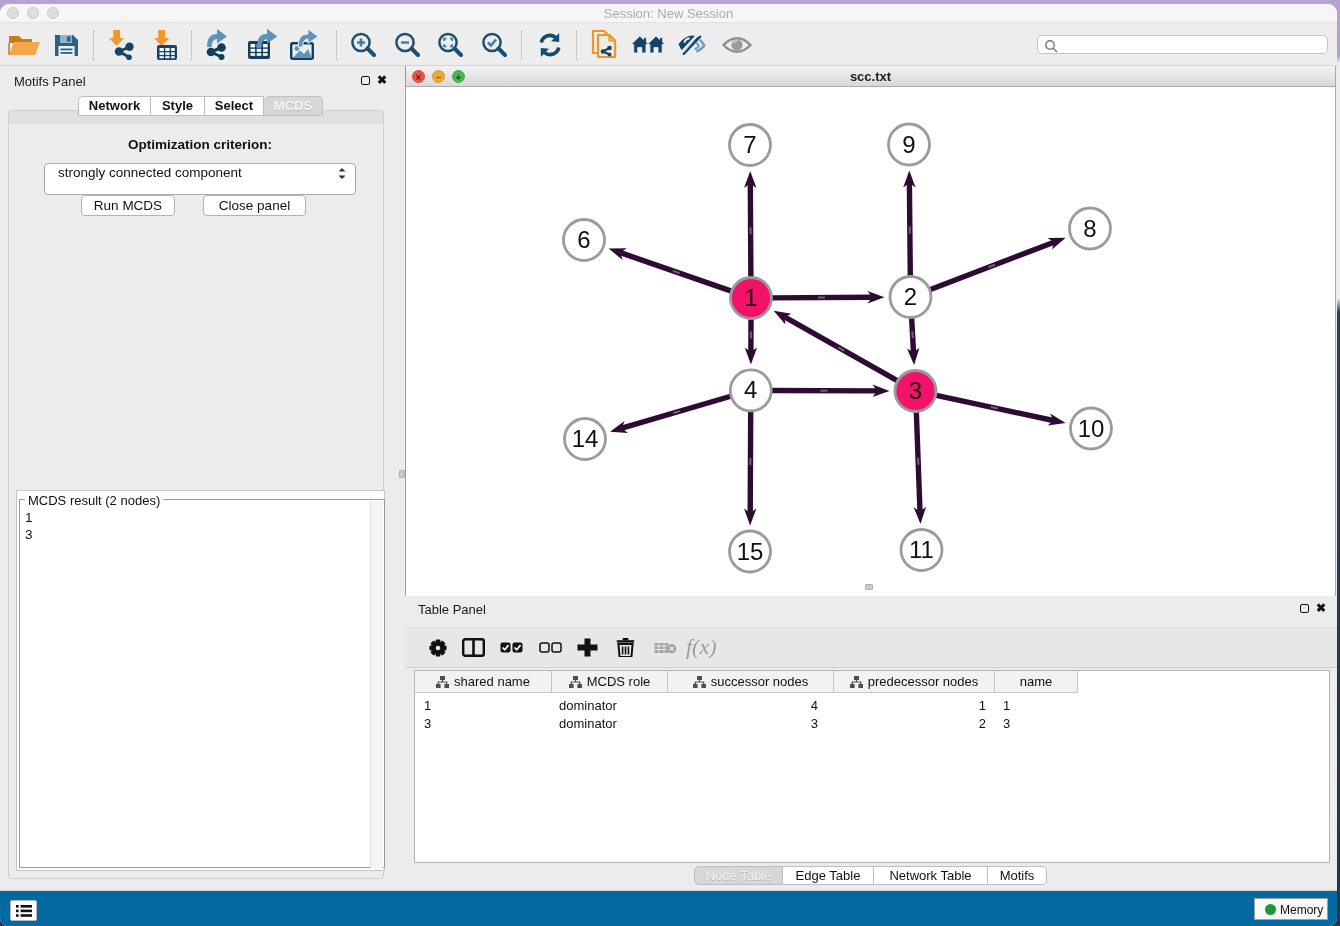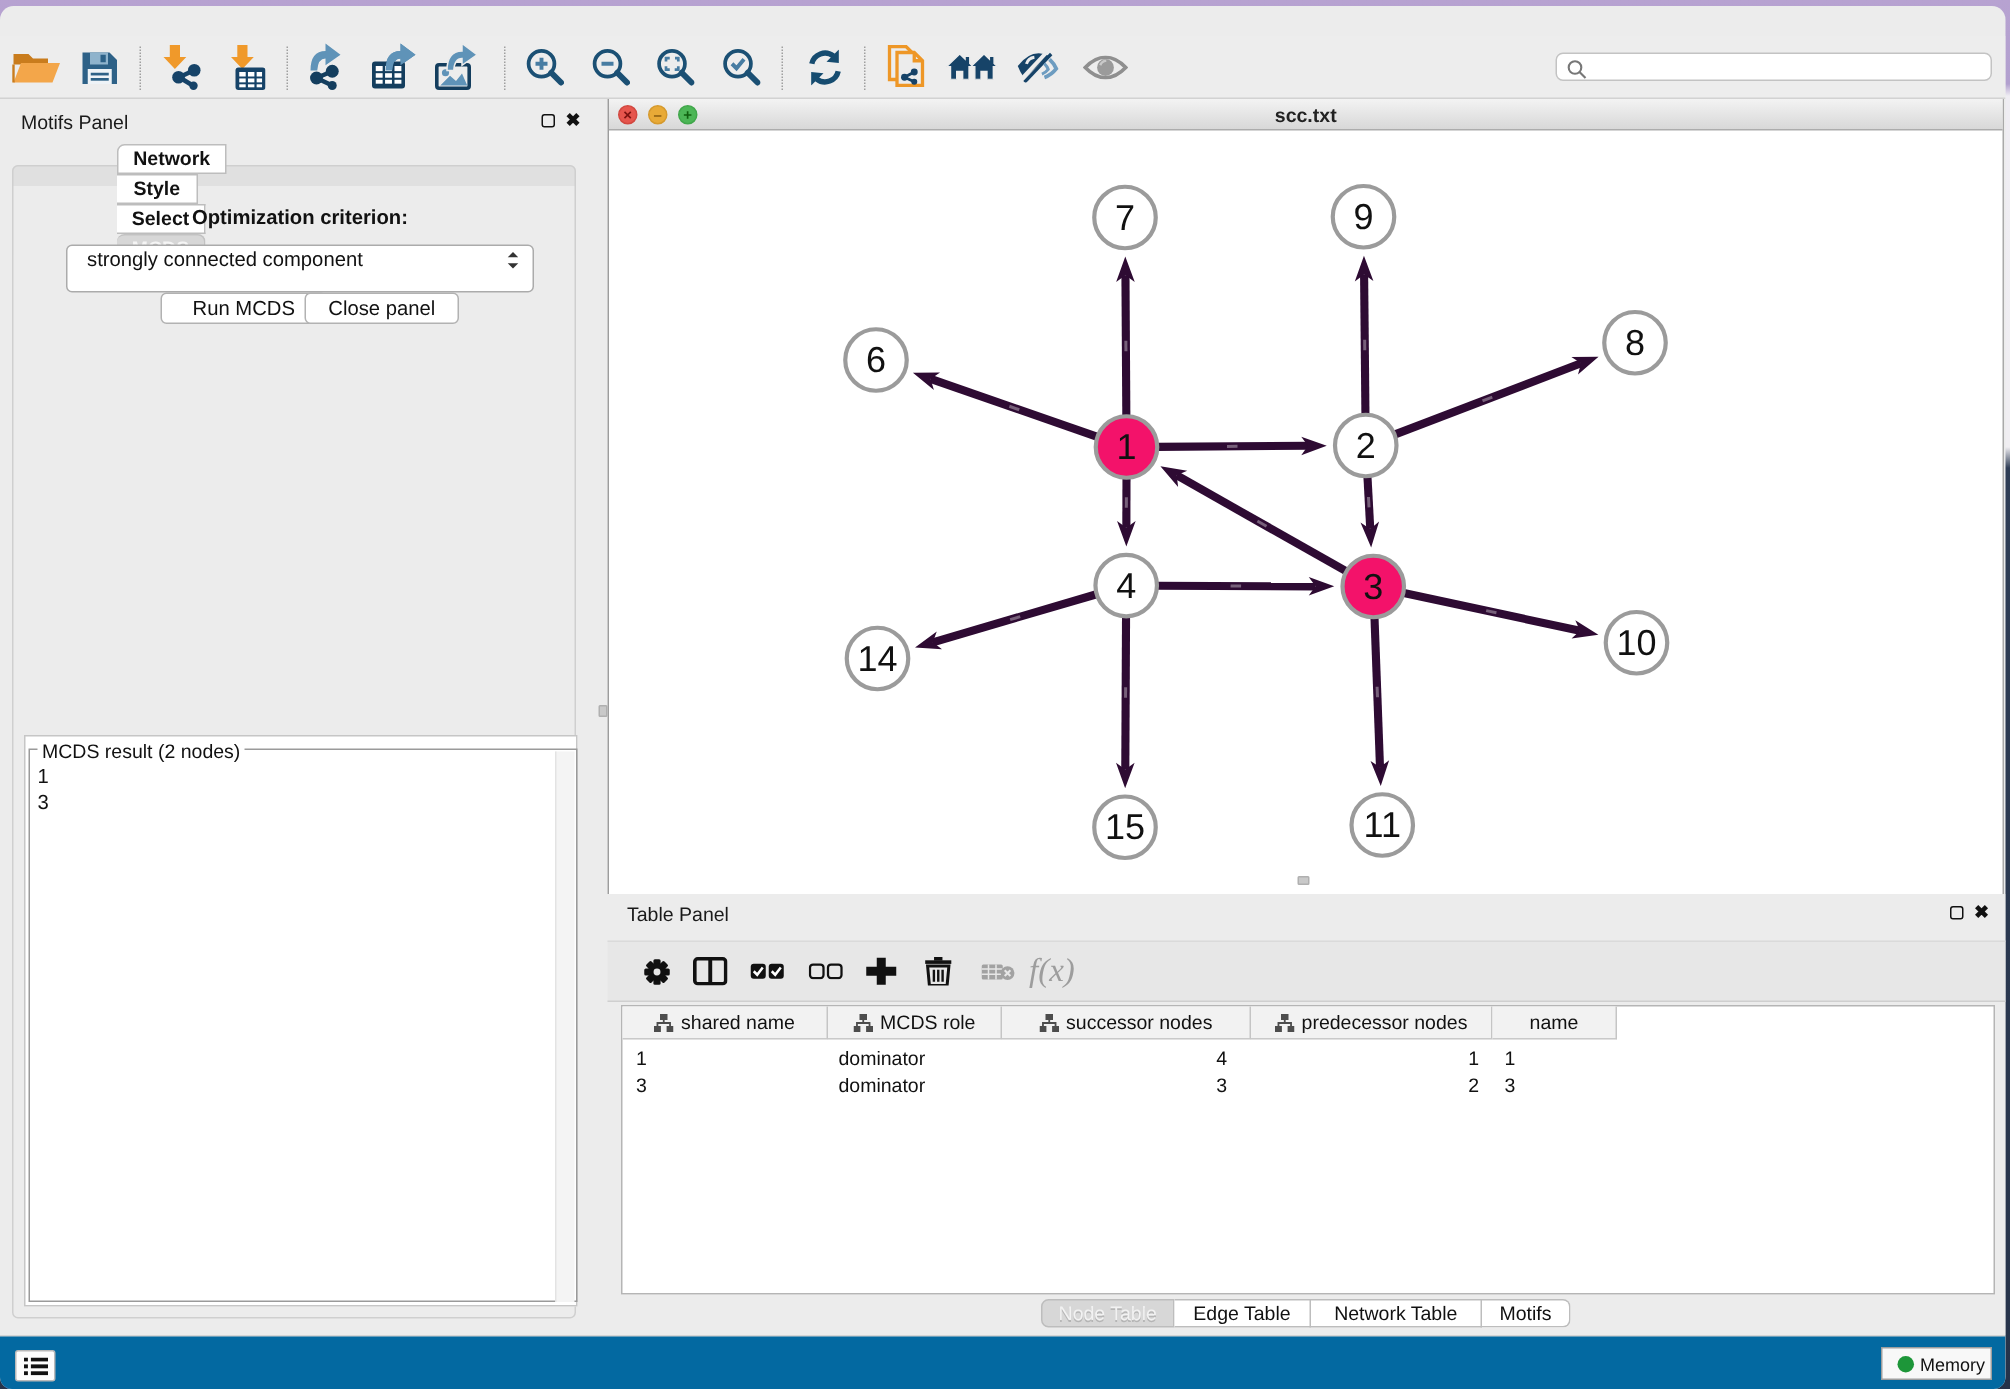--- a/index.html
+++ b/index.html
@@ -15,21 +15,21 @@
 
 #toolbar { position:absolute; left:0; top:20px; width:100%; height:42px; background:#ededed; border-bottom:1px solid #d2d2d2; }
 .tsep { position:absolute; top:7px; height:29px; width:0; border-left:1px dotted #9f9f9f; }
 .ticon { position:absolute; top:5px; }
 #searchbox { position:absolute; left:1037px; top:11px; width:291px; height:19px; background:#fff; border:1px solid #c3c3c3; border-radius:5px; }
 
 #cpanel { position:absolute; left:0; top:62px; width:392px; height:824px; background:#ececec; }
 #cp-title { position:absolute; left:14px; top:8px; font-size:13px; color:#1a1a1a; }
 .wicon-sq { position:absolute; width:9px; height:9px; border:1.5px solid #111; border-radius:2px; }
 .wicon-x { position:absolute; font-size:12px; font-weight:bold; color:#111; line-height:10px; }
-.tabrow { position:absolute; display:flex;flex-direction:column; }
+.tabrow { position:absolute; display:flex; }
 .tab { height:20px; background:#fff; border:1px solid #bdbdbd; border-left:none; font-size:13px; font-weight:700; color:#111; text-align:center; line-height:18px; }
 .tab.first { border-left:1px solid #bdbdbd; border-radius:5px 0 0 0; }
 .tab.last { border-radius:0 5px 0 0; }
 .tab.sel { background:#d7d7d7; color:#f5f5f5; text-shadow:0 1px 0 #bbb; border-color:#c2c2c2; border-radius:5px 5px 0 0; }
 #cp-box { position:absolute; left:8px; top:44px; width:376px; height:769px; border:1px solid #cfcfcf; border-radius:4px; background:transparent; }
 #cp-band { position:absolute; left:8px; top:44px; width:376px; height:14px; background:#e0e0e0; border-radius:4px 4px 0 0; }
 #optlabel { position:absolute; left:4px; top:71px; width:392px; text-align:center; font-size:13.5px; color:#111;font-weight:bold; }
 #dropdown { position:absolute; left:44px; top:97px; width:312px; height:32px; background:#fff; border:1px solid #ababab; border-radius:4px; font-size:13.5px; color:#111; line-height:18px; padding-left:13px; }
 .btn { position:absolute; height:21px; background:#fff; border:1px solid #b2b2b2; border-radius:4px; font-size:13.5px; color:#111; text-align:center; line-height:19px; }
 #resultbox { position:absolute; left:16px; top:424px; width:369px; height:381px; background:#fff; border:1px solid #c6c6c6; }
@@ -59,20 +59,26 @@
 .tab2.last { border-radius:0 5px 5px 0; }
 .tab2.sel { background:#d7d7d7; color:#f2f2f2; text-shadow:0 1px 0 #b5b5b5; }
 
 #statusbar { position:absolute; left:0; top:886px; width:100%; height:36px; background:#0369a1; border-top:1px solid #d4d4d4; }
 #listbtn { position:absolute; left:10px; top:9px; width:27px; height:21px; background:#fdfdfd; border:1px solid #b9b9b9; border-radius:2px; }
 #membtn { position:absolute; left:1254px; top:7px; width:74px; height:22px; background:#f8f8f8; border:1px solid #9e9e9e; font-size:12px; color:#111; }
 </style>
 </head>
 <body>
 <div id="win">
+  <div id="titlebar">
+    <div class="tl" style="left:7px;"></div>
+    <div class="tl" style="left:27px;"></div>
+    <div class="tl" style="left:47px;"></div>
+    <div id="titletext">Session: New Session</div>
+  </div>
   <div id="toolbar">
     <svg class="ticon" style="left:8px; top:10px;" width="33" height="23" viewBox="0 0 33 23">
       <path d="M1 2 L11 2 L14 5 L24 5 L24 9 L1 9 Z" fill="#c97c1d"></path>
       <path d="M1 21 L6 8 L32 8 L27 21 Z" fill="#f3a64a"></path>
       <path d="M1 21 L1 9" stroke="#c97c1d" stroke-width="1.6"></path>
     </svg>
     <svg class="ticon" style="left:54px; top:10px;" width="25" height="23" viewBox="0 0 25 23">
       <path d="M1 1 H19 L24 6 V22 H1 Z" fill="#2d6187"></path>
       <rect x="6" y="1" width="12" height="8" fill="#8fb3cc"></rect>
       <rect x="13" y="2.5" width="3.5" height="5" fill="#2d6187"></rect>
@@ -216,21 +222,21 @@
       <div class="tab" style="width:54px;">Style</div>
       <div class="tab" style="width:59px;">Select</div>
       <div class="tab sel last" style="width:59px;">MCDS</div>
     </div>
     <div id="optlabel">Optimization criterion:</div>
     <div id="dropdown">strongly connected component
       <svg style="position:absolute; right:8px; top:3px;" width="10" height="13" viewBox="0 0 10 13">
         <path d="M1.5 4.5 L5 1 L8.5 4.5 Z M1.5 8.5 L5 12 L8.5 8.5 Z" fill="#333"></path>
       </svg>
     </div>
-    <div class="btn" style="left:107px; top:129px; width:111px;">Run MCDS</div>
+    <div class="btn" style="left:81px; top:129px; width:94px;">Run MCDS</div>
     <div class="btn" style="left:203px; top:129px; width:103px;">Close panel</div>
     <div id="resultbox">
       <div id="fieldset">
         <div id="legend">MCDS result (2 nodes)</div>
         <div style="position:absolute; left:5px; top:10px; font-size:13.5px; color:#111; line-height:16.5px;">1<br>3</div>
         <div id="vscroll"></div>
       </div>
     </div>
   </div>
   <div id="netwin">

